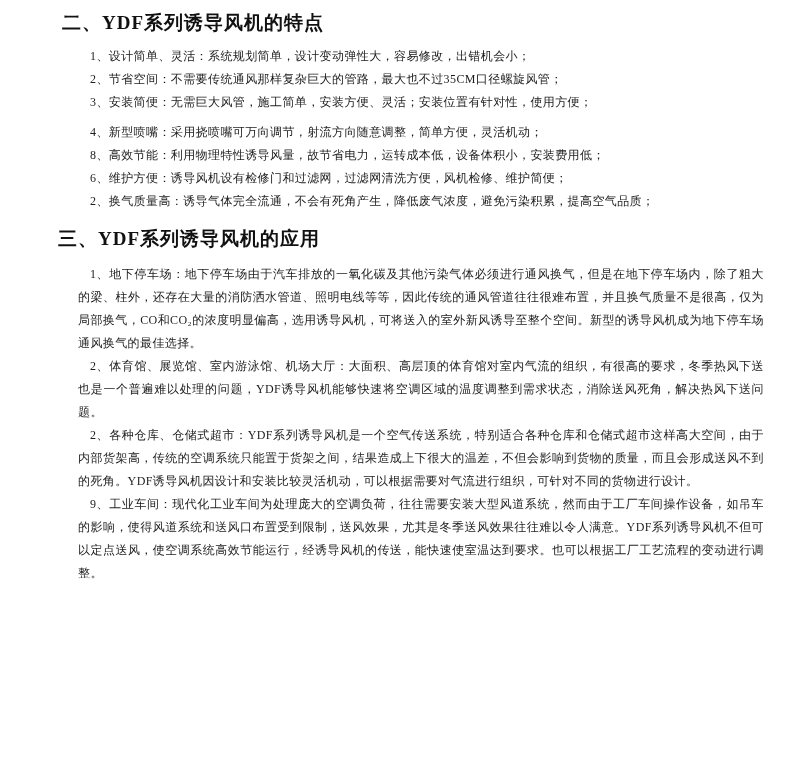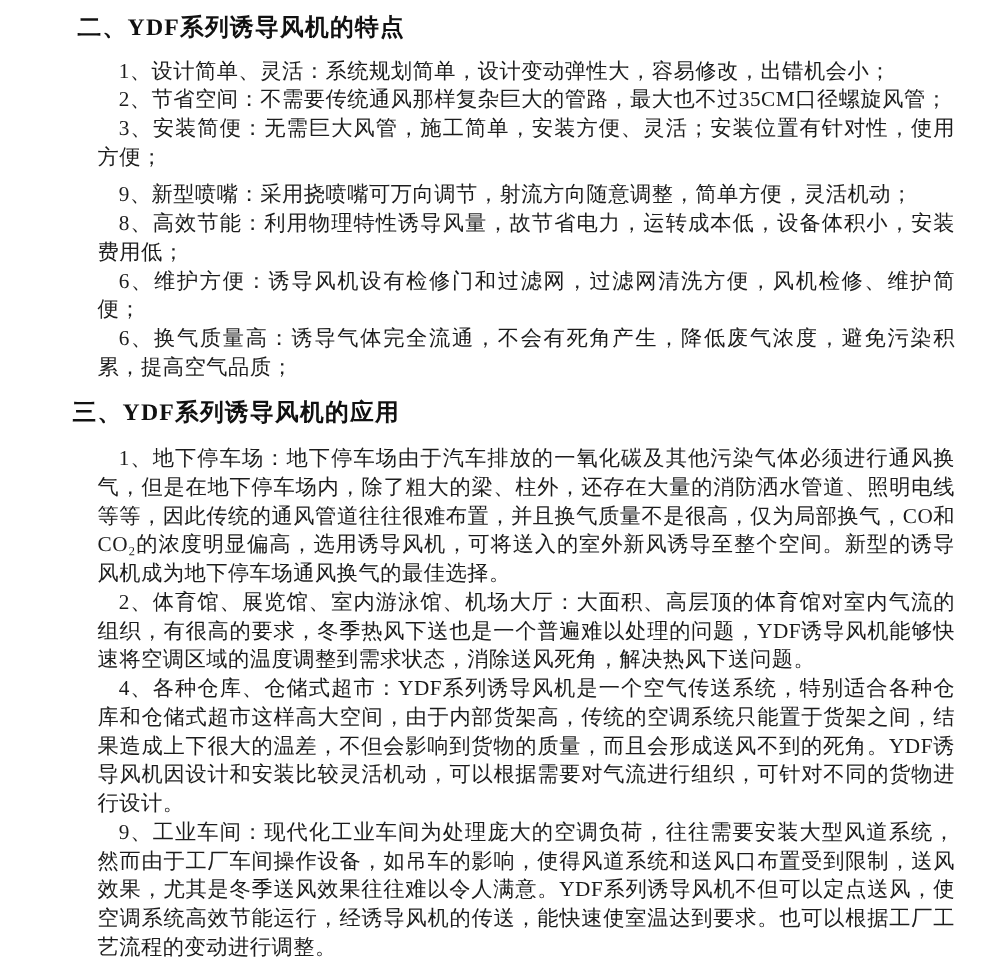--- a/index.html
+++ b/index.html
@@ -29,46 +29,46 @@
     line-height: 26px;
     color: #111111;
   }
   .sec-heading.second {
     margin-top: 13px;
     margin-bottom: 11px;
     margin-left: -20px;
   }
   .body-par {
     margin: 0;
-    font-size: 17px;
+    font-size: 12px;
     line-height: 23px;
     letter-spacing: 0.4px;
     text-align: justify;
     text-indent: 1em;
     color: #1c1c1c;
   }
   .gap-above {
     margin-top: 7px;
   }
 </style>
 </head>
 <body>
 
 <div class="page">
 
   <h2 class="sec-heading">二、YDF系列诱导风机的特点</h2>
 
   <p class="body-par">1、设计简单、灵活：系统规划简单，设计变动弹性大，容易修改，出错机会小；</p>
   <p class="body-par">2、节省空间：不需要传统通风那样复杂巨大的管路，最大也不过35CM口径螺旋风管；</p>
   <p class="body-par">3、安装简便：无需巨大风管，施工简单，安装方便、灵活；安装位置有针对性，使用方便；</p>
-  <p class="body-par gap-above">9、新型喷嘴：采用挠喷嘴可万向调节，射流方向随意调整，简单方便，灵活机动；</p>
+  <p class="body-par gap-above">4、新型喷嘴：采用挠喷嘴可万向调节，射流方向随意调整，简单方便，灵活机动；</p>
   <p class="body-par">8、高效节能：利用物理特性诱导风量，故节省电力，运转成本低，设备体积小，安装费用低；</p>
   <p class="body-par">6、维护方便：诱导风机设有检修门和过滤网，过滤网清洗方便，风机检修、维护简便；</p>
-  <p class="body-par">6、换气质量高：诱导气体完全流通，不会有死角产生，降低废气浓度，避免污染积累，提高空气品质；</p>
+  <p class="body-par">2、换气质量高：诱导气体完全流通，不会有死角产生，降低废气浓度，避免污染积累，提高空气品质；</p>
 
   <h2 class="sec-heading second">三、YDF系列诱导风机的应用</h2>
 
   <p class="body-par">1、地下停车场：地下停车场由于汽车排放的一氧化碳及其他污染气体必须进行通风换气，但是在地下停车场内，除了粗大的梁、柱外，还存在大量的消防洒水管道、照明电线等等，因此传统的通风管道往往很难布置，并且换气质量不是很高，仅为局部换气，CO和CO₂的浓度明显偏高，选用诱导风机，可将送入的室外新风诱导至整个空间。新型的诱导风机成为地下停车场通风换气的最佳选择。</p>
   <p class="body-par">2、体育馆、展览馆、室内游泳馆、机场大厅：大面积、高层顶的体育馆对室内气流的组织，有很高的要求，冬季热风下送也是一个普遍难以处理的问题，YDF诱导风机能够快速将空调区域的温度调整到需求状态，消除送风死角，解决热风下送问题。</p>
-  <p class="body-par">4、各种仓库、仓储式超市：YDF系列诱导风机是一个空气传送系统，特别适合各种仓库和仓储式超市这样高大空间，由于内部货架高，传统的空调系统只能置于货架之间，结果造成上下很大的温差，不但会影响到货物的质量，而且会形成送风不到的死角。YDF诱导风机因设计和安装比较灵活机动，可以根据需要对气流进行组织，可针对不同的货物进行设计。</p>
+  <p class="body-par">2、各种仓库、仓储式超市：YDF系列诱导风机是一个空气传送系统，特别适合各种仓库和仓储式超市这样高大空间，由于内部货架高，传统的空调系统只能置于货架之间，结果造成上下很大的温差，不但会影响到货物的质量，而且会形成送风不到的死角。YDF诱导风机因设计和安装比较灵活机动，可以根据需要对气流进行组织，可针对不同的货物进行设计。</p>
   <p class="body-par">9、工业车间：现代化工业车间为处理庞大的空调负荷，往往需要安装大型风道系统，然而由于工厂车间操作设备，如吊车的影响，使得风道系统和送风口布置受到限制，送风效果，尤其是冬季送风效果往往难以令人满意。YDF系列诱导风机不但可以定点送风，使空调系统高效节能运行，经诱导风机的传送，能快速使室温达到要求。也可以根据工厂工艺流程的变动进行调整。</p>
 
 </div>
 
 </body></html>

